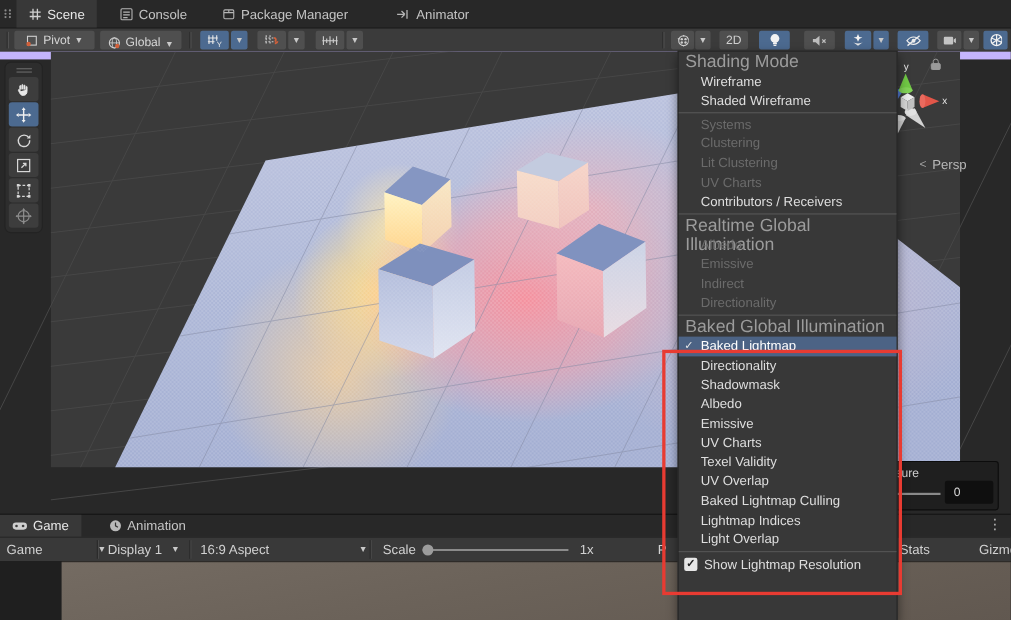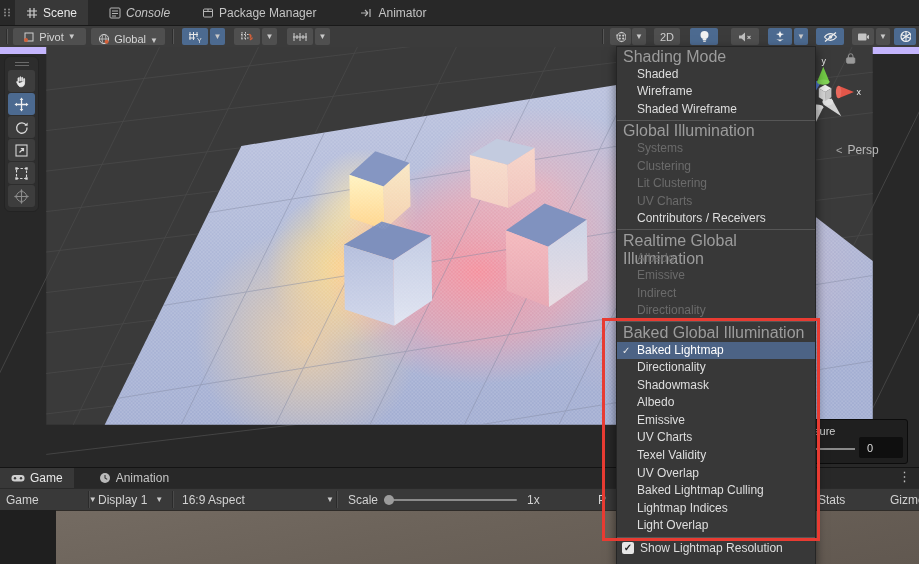--- a/index.html
+++ b/index.html
@@ -90,21 +90,21 @@
         </svg>
     </div>
     <div class="tab active">
       <svg width="12" height="12">
           <g stroke="#cfcfcf" stroke-width="1.2" fill="none">
             <path d="M1 4h10M1 8h10M4 1v10M8 1v10"></path>
           </g>
         </svg>
       <span>Scene</span>
     </div>
-    <div class="tab" style="margin-left:10px;font-style:italic;">
+    <div class="tab" style="margin-left:10px;">
       <svg width="12" height="12">
           <rect x="1" y="1" width="10" height="10" rx="1" fill="none" stroke="#b5b5b5"></rect>
           <path d="M3 4h6M3 6.5h6M3 9h4" stroke="#b5b5b5" stroke-width="1"></path>
         </svg>
       <span>Console</span>
     </div>
     <div class="tab" style="margin-left:10px;">
       <svg width="12" height="12">
           <rect x="1.5" y="2" width="9" height="8" rx="1" fill="none" stroke="#b5b5b5"></rect>
           <path d="M1.5 4.5h9M6 2v2.5" stroke="#b5b5b5"></path>
@@ -499,32 +499,27 @@
   <div class="abs exposure">
     <span class="lbl">Exposure</span>
     <div class="track"></div>
     <div class="val">0</div>
   </div>
 
   <div class="abs menu">
       <div class="menu-header">Shading Mode</div>
       <div class="menu-item">
         <span class="check"></span>
-        <span>Shaded</span>
-      </div>
-      <div class="menu-item">
-        <span class="check"></span>
         <span>Wireframe</span>
       </div>
       <div class="menu-item">
         <span class="check"></span>
         <span>Shaded Wireframe</span>
       </div>
       <div class="menu-div"></div>
-      <div class="menu-header">Global Illumination</div>
       <div class="menu-item disabled">
         <span class="check"></span>
         <span>Systems</span>
       </div>
       <div class="menu-item disabled">
         <span class="check"></span>
         <span>Clustering</span>
       </div>
       <div class="menu-item disabled">
         <span class="check"></span>

